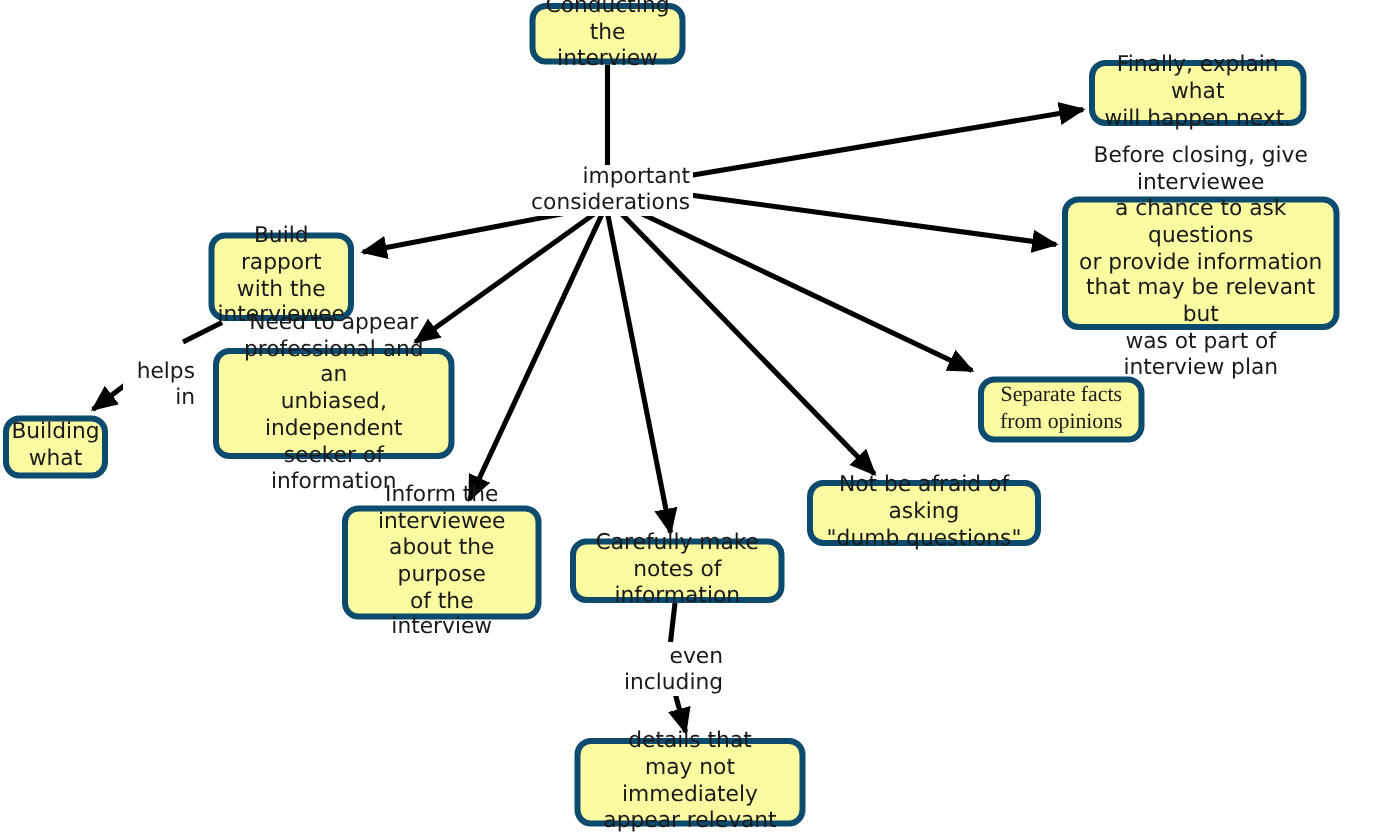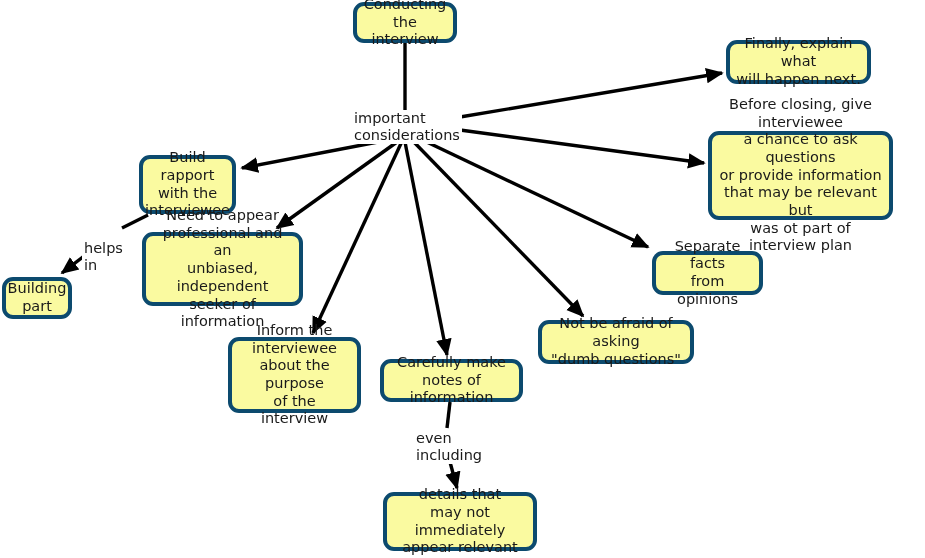--- a/index.html
+++ b/index.html
@@ -38,21 +38,21 @@
     text-align: center;
     color: #1a1a1a;
     font-size: 14.5px;
     line-height: 1.22;
     white-space: pre-line;
     padding: 2px 6px;
     z-index: 3;
   }
   .link-label {
     position: absolute;
-    text-align: left;
+    text-align: right;
     color: #1a1a1a;
     font-size: 14.5px;
     line-height: 1.18;
     white-space: pre-line;
     background: #ffffff;
     z-index: 4;
     padding: 0 2px;
   }
 </style>
 </head>
@@ -91,24 +91,24 @@
 or provide information
 that may be relevant but
 was ot part of interview plan</div>
       <div class="node" style="left: 139px; top: 155px; width: 97px; height: 59px;">Build rapport
 with the
 interviewee</div>
       <div class="node" style="left: 142px; top: 232px; width: 161px; height: 74px;">Need to appear
 professional and an
 unbiased, independent
 seeker of information</div>
-      <div class="node" style="left: 652px; top: 251px; width: 111px; height: 44px;">Separate facts
+      <div class="node" style="left: 652px; top: 251px; width: 111px; height: 44px; font-family: Liberation Serif, serif;">Separate facts
 from opinions</div>
       <div class="node" style="left: 2px; top: 277px; width: 70px; height: 42px;">Building
-part</div>
+what</div>
       <div class="node" style="left: 538px; top: 320px; width: 156px; height: 44px;">Not be afraid of asking
 "dumb questions"</div>
       <div class="node" style="left: 228px; top: 337px; width: 133px; height: 76px;">Inform the
 interviewee
 about the purpose
 of the interview</div>
       <div class="node" style="left: 380px; top: 359px; width: 143px; height: 43px;">Carefully make
 notes of information</div>
       <div class="node" style="left: 383px; top: 492px; width: 154px; height: 59px;">details that
 may not immediately

